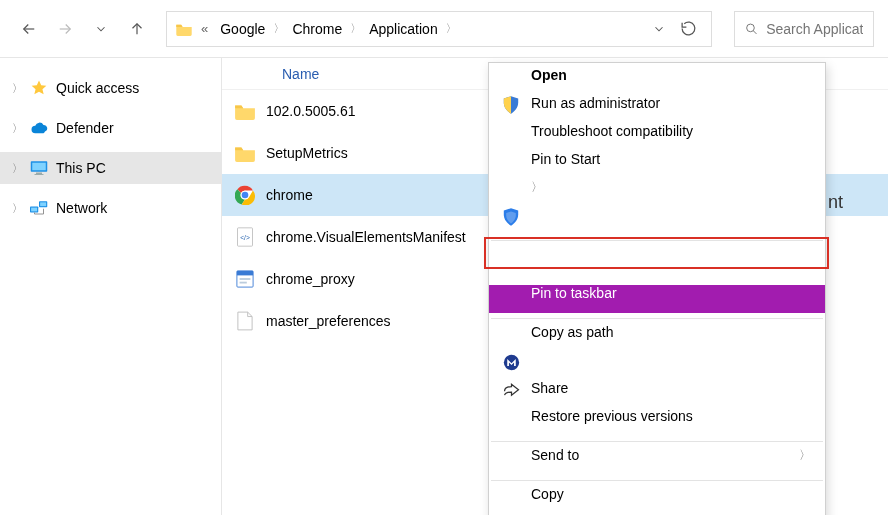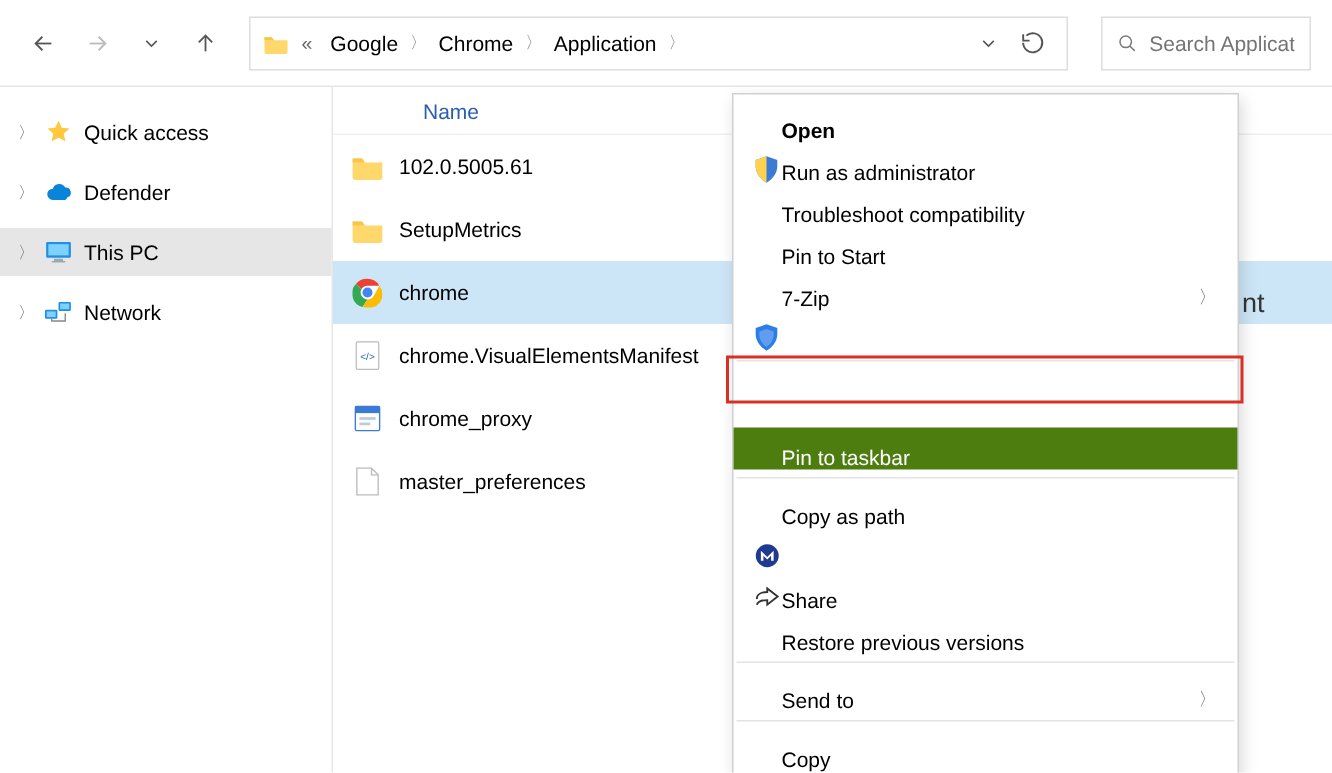--- a/index.html
+++ b/index.html
@@ -31,28 +31,28 @@
   .col-header { display: flex; padding: 0px 0 0 28px; height: 32px; align-items: center; border-bottom: 1px solid #f0f0f0; color: #2a5db0; }
   .col-name { width: 350px; padding-left: 0; margin-left: 32px; }
   .sort-ind { position: absolute; left: 50%; top: 2px; transform: translateX(-50%); color: #777; font-size: 10px; }
   .file-row { display: flex; align-items: center; height: 42px; padding-left: 12px; gap: 10px; }
   .file-row.selected { background: #cde6f7; }
   .file-icon { width: 22px; height: 22px; display: flex; align-items: center; justify-content: center; }
   .file-name {}
 
   
   .ctx-menu { position: absolute; left: 488px; top: 62px; width: 338px; background: #fff; border: 1px solid #d0d0d0; box-shadow: 2px 4px 10px rgba(0,0,0,.15); padding: 4px 0 8px; }
-  .ctx-item { display: flex; align-items: flex-end; height: 28px; padding: 0 14px 0 12px; gap: 0; cursor: default; }
+  .ctx-item { display: flex; align-items: flex-start; height: 28px; padding: 0 14px 0 12px; gap: 10px; cursor: default; }
   .ctx-item-icon { width: 20px; height: 20px; display: flex; align-items: center; justify-content: center; }
   .ctx-item-label { flex: 1; }
   .ctx-item.bold .ctx-item-label { font-weight: 600; }
   .ctx-item .submenu { color: #777; font-size: 12px; }
   .ctx-sep { height: 1px; background: #e3e3e3; margin: 5px 2px; }
   .ctx-highlight-box { position: absolute; border: 2px solid #d93025; pointer-events: none; }
-  .ctx-item.highlight { background: #4d7c0f; color: #fff; margin-top: 44px; }
+  .ctx-item.highlight { background: #a21caf; color: #fff; margin-top: 44px; }
 
   
   .right-col-cell { position: absolute; left: 828px; top: 192px; width: 58px; overflow: hidden; white-space: nowrap; color: #333; font-size:18px;}
 
   svg { display: block; }
 </style>
 </head>
 <body>
 
 <div class="toolbar">
@@ -251,21 +251,20 @@
   <div class="ctx-item">
     <span class="ctx-item-icon"></span>
     <span class="ctx-item-label">Troubleshoot compatibility</span>
   </div>
   <div class="ctx-item">
     <span class="ctx-item-icon"></span>
     <span class="ctx-item-label">Pin to Start</span>
   </div>
   <div class="ctx-item">
     <span class="ctx-item-icon"></span>
-    <span class="ctx-item-label">7-Zip</span>
     <span class="submenu">〉</span>
   </div>
   <div class="ctx-item">
     <span class="ctx-item-icon">
       <svg width="16" height="18" viewBox="0 0 20 22">
           <path fill="#2b7de9" d="M10 0l9 3v5c0 6-4 11-9 14C5 19 1 14 1 8V3z"></path>
           <path fill="#fff" d="M10 4l6 2v3c0 4-3 8-6 10-3-2-6-6-6-10V6z" opacity=".25"></path>
         </svg>
     </span>
   </div>

